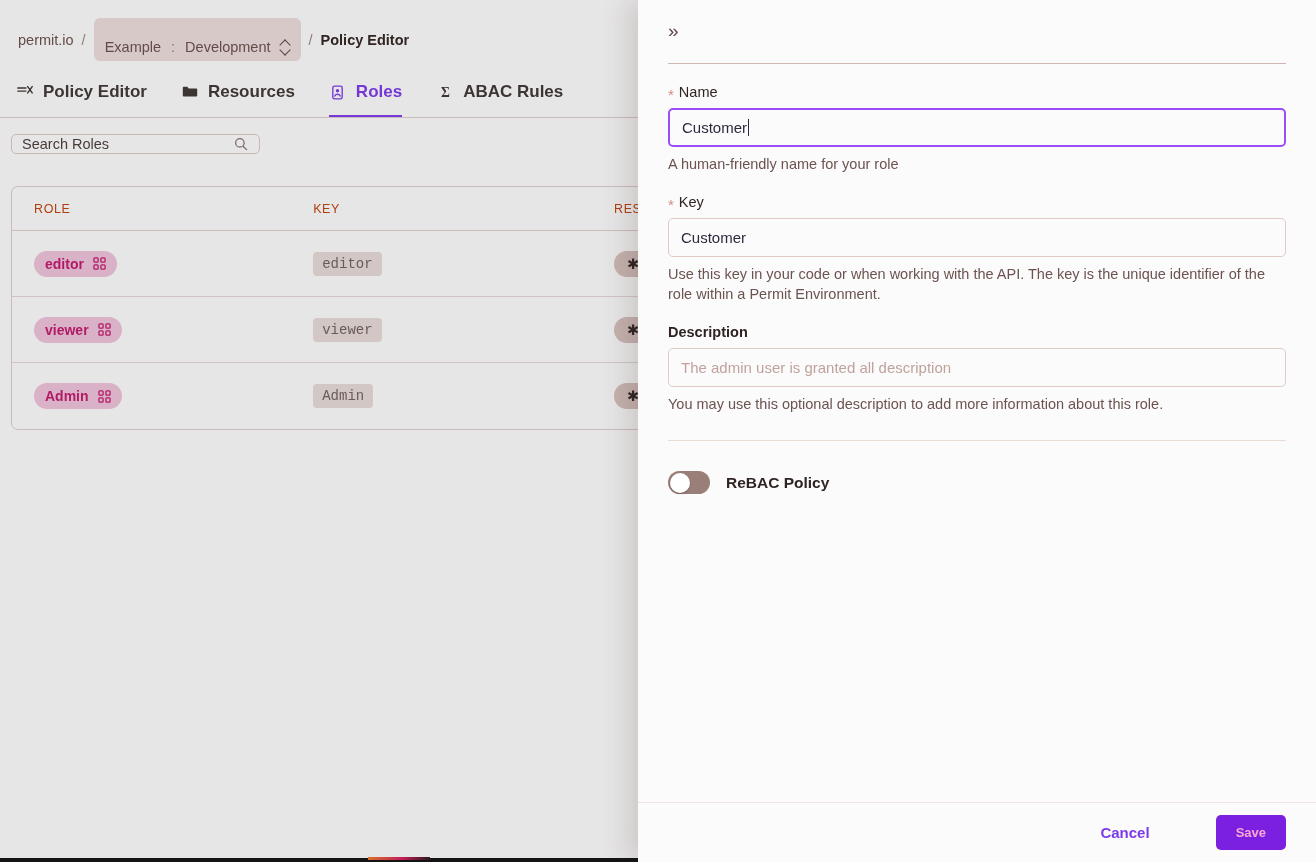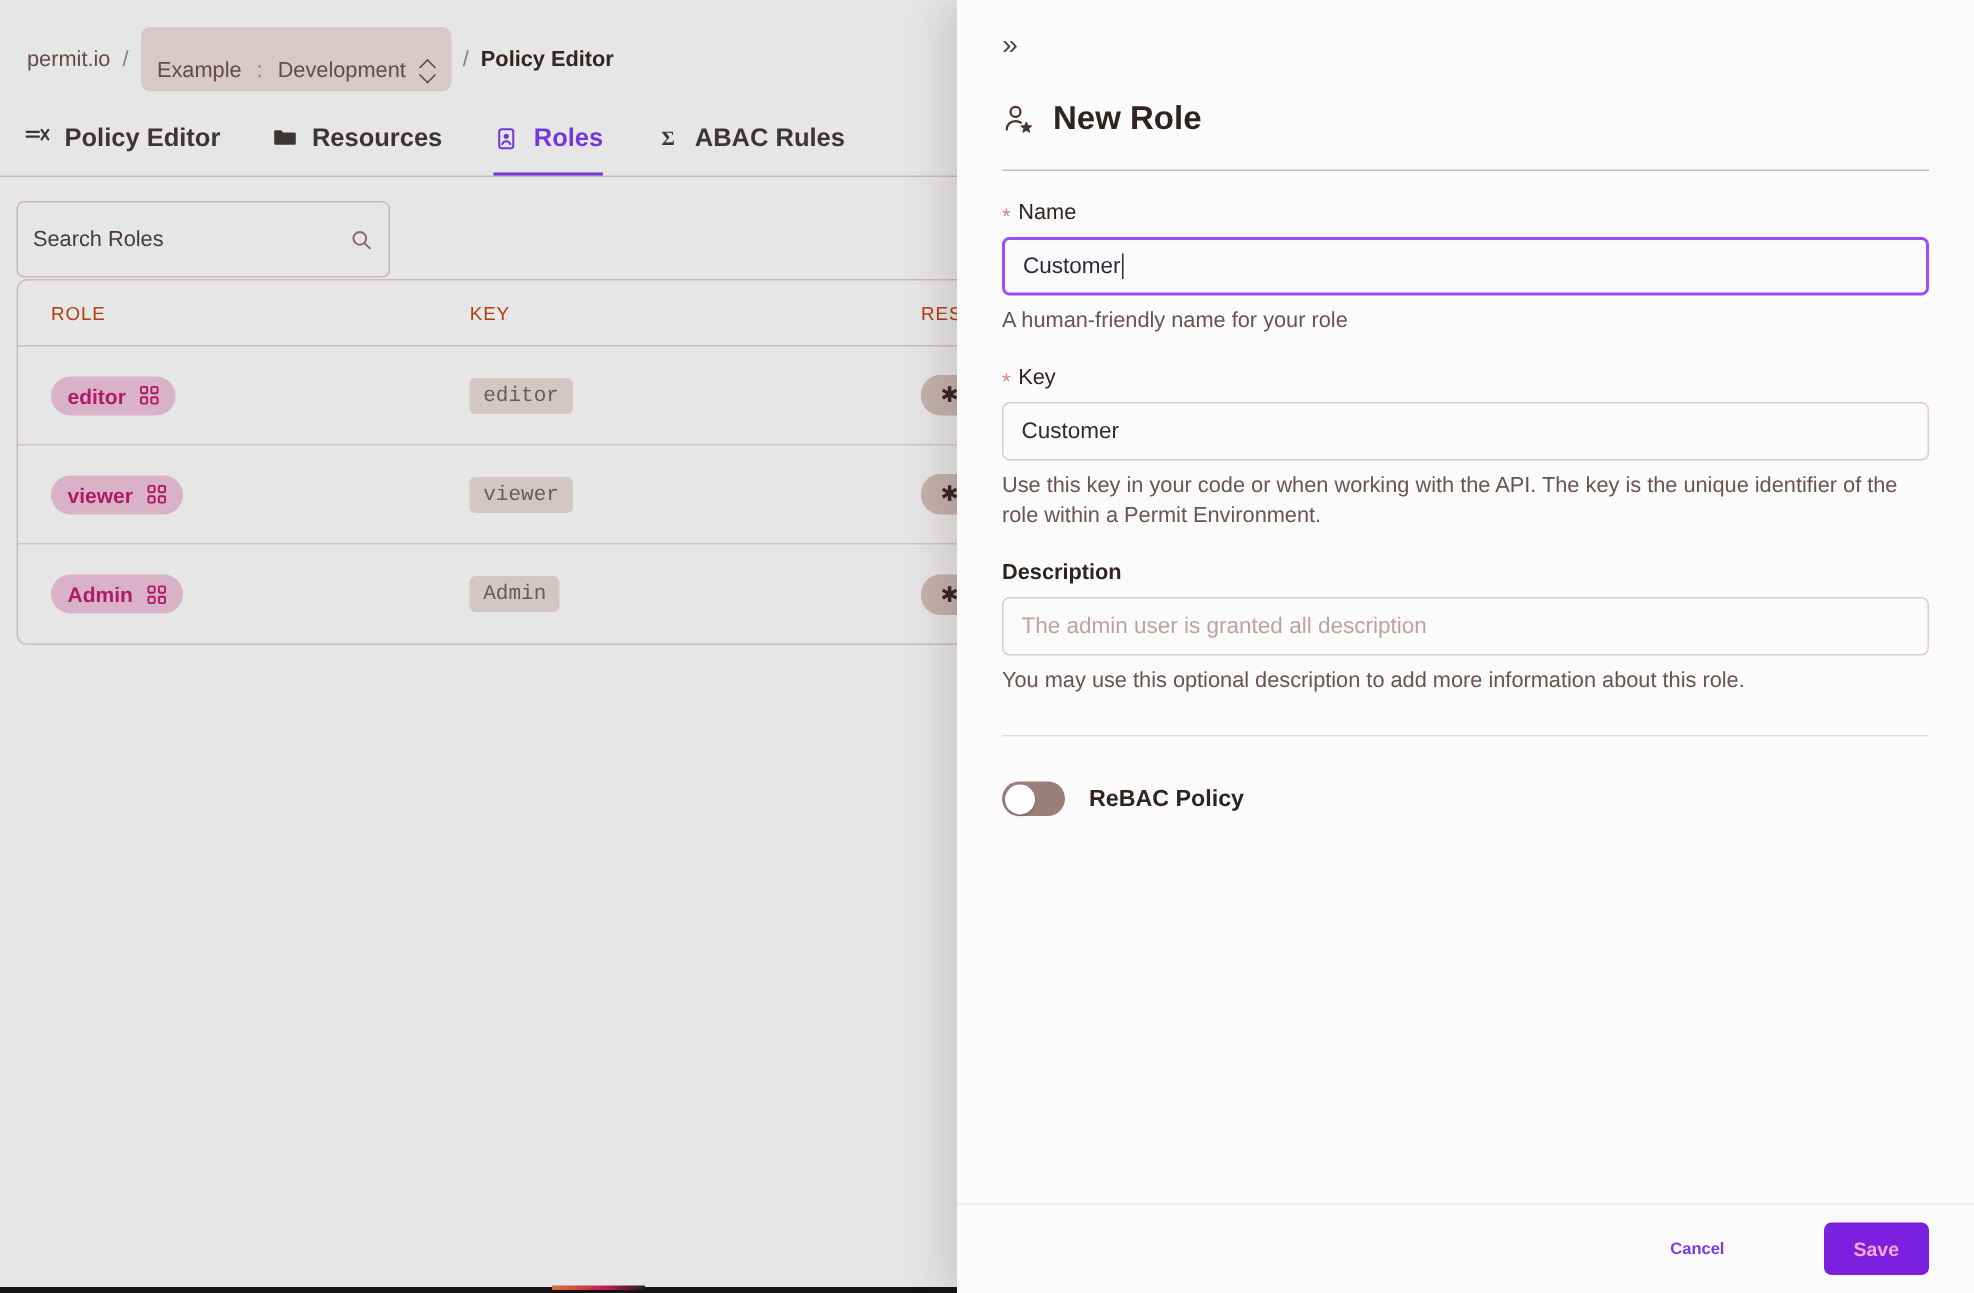--- a/index.html
+++ b/index.html
@@ -51,21 +51,21 @@
   }
   .tab.active { color: #7c3aed; border-bottom-color: #7c3aed; }
   .tab .ic { width: 18px; height: 18px; display: inline-flex; align-items: center; justify-content: center; }
   .tabs-underline {
     position: absolute; left: 0; right: 0; top: 117px; height: 1px; background: #e0cfcc;
   }
 
   
   .search-box {
     position: absolute; left: 11px; top: 134px;
-    width: 249px; height: 51px;
+    width: 249px; height: 20px;
     border: 1px solid #dfcac6; border-radius: 5px; background: transparent;
     display: flex; align-items: center; padding: 0 10px;
   }
   .search-box .txt { flex: 1; font-size: 14.5px; color: #4a3c3a; }
   .search-ic { width: 16px; height: 16px; opacity: .8; }
 
   
   .table-card {
     position: absolute; left: 11px; top: 186px; width: 900px;
     border: 1px solid #e0cfcc; border-radius: 7px; overflow: hidden;
@@ -152,21 +152,21 @@
     background: #ffffff; box-shadow: 0 1px 2px rgba(0,0,0,.25);
   }
   .toggle-label { font-size: 15.5px; font-weight: 700; color: #2f2422; }
 
   .drawer-footer {
     height: 60px; border-top: 1px solid #f0e3e0;
     display: flex; align-items: center; justify-content: flex-end;
     gap: 14px; padding: 0 30px; background: #fcfbfb;
   }
   .btn-cancel {
-    font-size: 11px; font-weight: 600; color: #7c3aed;
+    font-size: 15px; font-weight: 600; color: #7c3aed;
     background: none; border: none; cursor: pointer; padding: 8px 6px;
     font-family: inherit;
   }
   .btn-save {
     font-size: 13px; font-weight: 600; color: #f9a8d4;
     background: #7b1fe0; border: none; border-radius: 5px;
     padding: 10px 20px; cursor: pointer; font-family: inherit; margin-left: 46px;
   }
 
   
@@ -340,30 +340,20 @@
 
   <div id="dim"></div>
   <div id="bottom-strip"></div>
   <div id="bottom-accent"></div>
 
   <div id="drawer">
     <div class="drawer-body">
 
       <div class="collapse-btn">»</div>
 
-      <div class="drawer-title">
-        <span class="ic">
-          <svg viewBox="0 0 22 22" width="22" height="22" fill="none" stroke="#4a3330" stroke-width="1.5" stroke-linecap="round" stroke-linejoin="round">
-            <circle cx="9" cy="6.6" r="3.3"></circle>
-            <path d="M3.2 18.4c0-3.4 2.6-5.7 5.8-5.7 1.3 0 2.5.4 3.5 1"></path>
-            <path d="M16.2 13.6l.9 2.3 2.4.1-1.9 1.6.7 2.4-2.1-1.4-2.1 1.4.7-2.4-1.9-1.6 2.4-.1z" fill="#4a3330" stroke-width="0.9"></path>
-          </svg>
-        </span>
-        <span>New Role</span>
-      </div>
 
       <div class="hr"></div>
 
       <div class="field">
         <div class="label">
           <span class="req">*</span>
           <span>Name</span>
         </div>
         <div class="input focused">
           <span>Customer</span>

